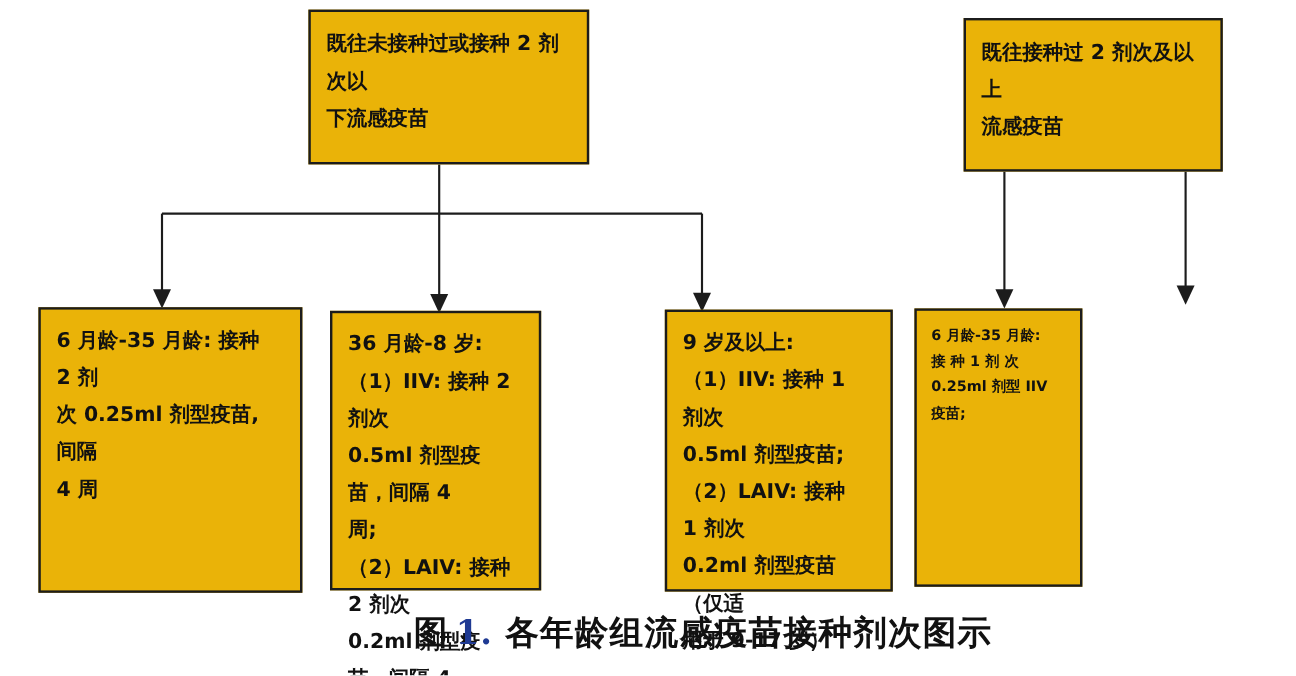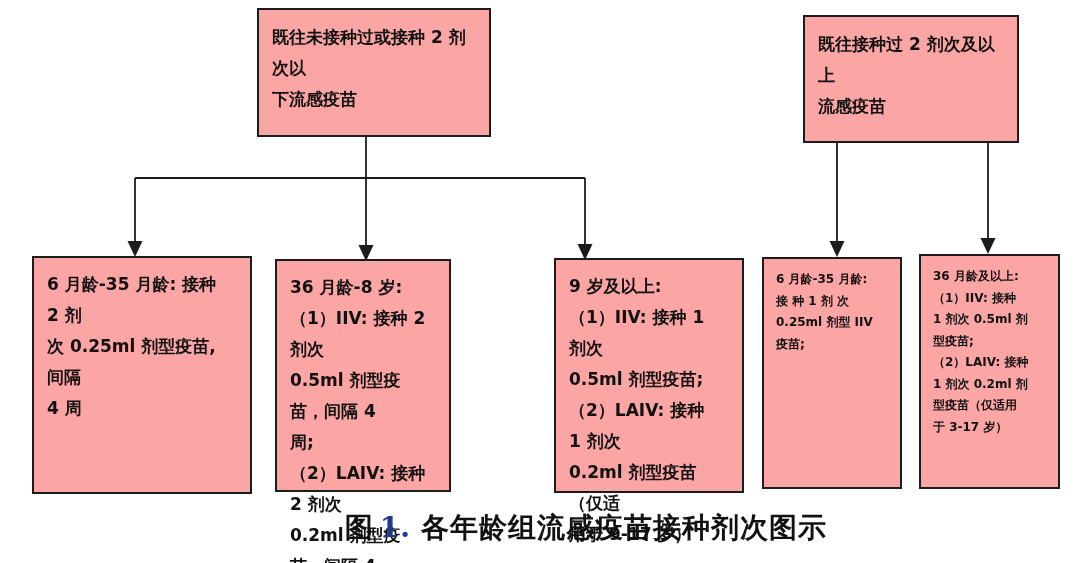--- a/index.html
+++ b/index.html
@@ -25,21 +25,21 @@
     stroke: #1c1c1c;
     stroke-width: 1.8;
   }
   .connectors polygon {
     fill: #1c1c1c;
     stroke: none;
   }
   .node {
     position: absolute;
     border: 2px solid #1c1c1c;
-    background: #fca5a5;
+    background: #eab308;
     box-sizing: border-box;
     color: #111111;
   }
   .node-text {
     white-space: pre-line;
     font-weight: 600;
     color: #111111;
   }
   .parent .node-text {
     padding: 12px 8px 0 13px;
@@ -132,28 +132,18 @@
 用于 9-17 岁）</div>
   </div>
 
   <div class="node child-narrow" style="left:762px; top:257px; width:140px; height:232px;">
     <div class="node-text">6 月龄-35 月龄:
 接 种 1 剂 次
 0.25ml 剂型 IIV
 疫苗;</div>
   </div>
 
-  <div class="node child-narrow" style="left:919px; top:254px; width:141px; height:235px;">
-    <div class="node-text">36 月龄及以上:
-（1）IIV: 接种
-1 剂次 0.5ml 剂
-型疫苗;
-（2）LAIV: 接种
-1 剂次 0.2ml 剂
-型疫苗（仅适用
-于 3-17 岁）</div>
-  </div>
 
   <div class="caption">
     <span>图</span><span class="num" style="color: rgb(31, 58, 147);">1.</span><span>各年龄组流感疫苗接种剂次图示</span>
   </div>
 
 </div>
 
 </body></html>

